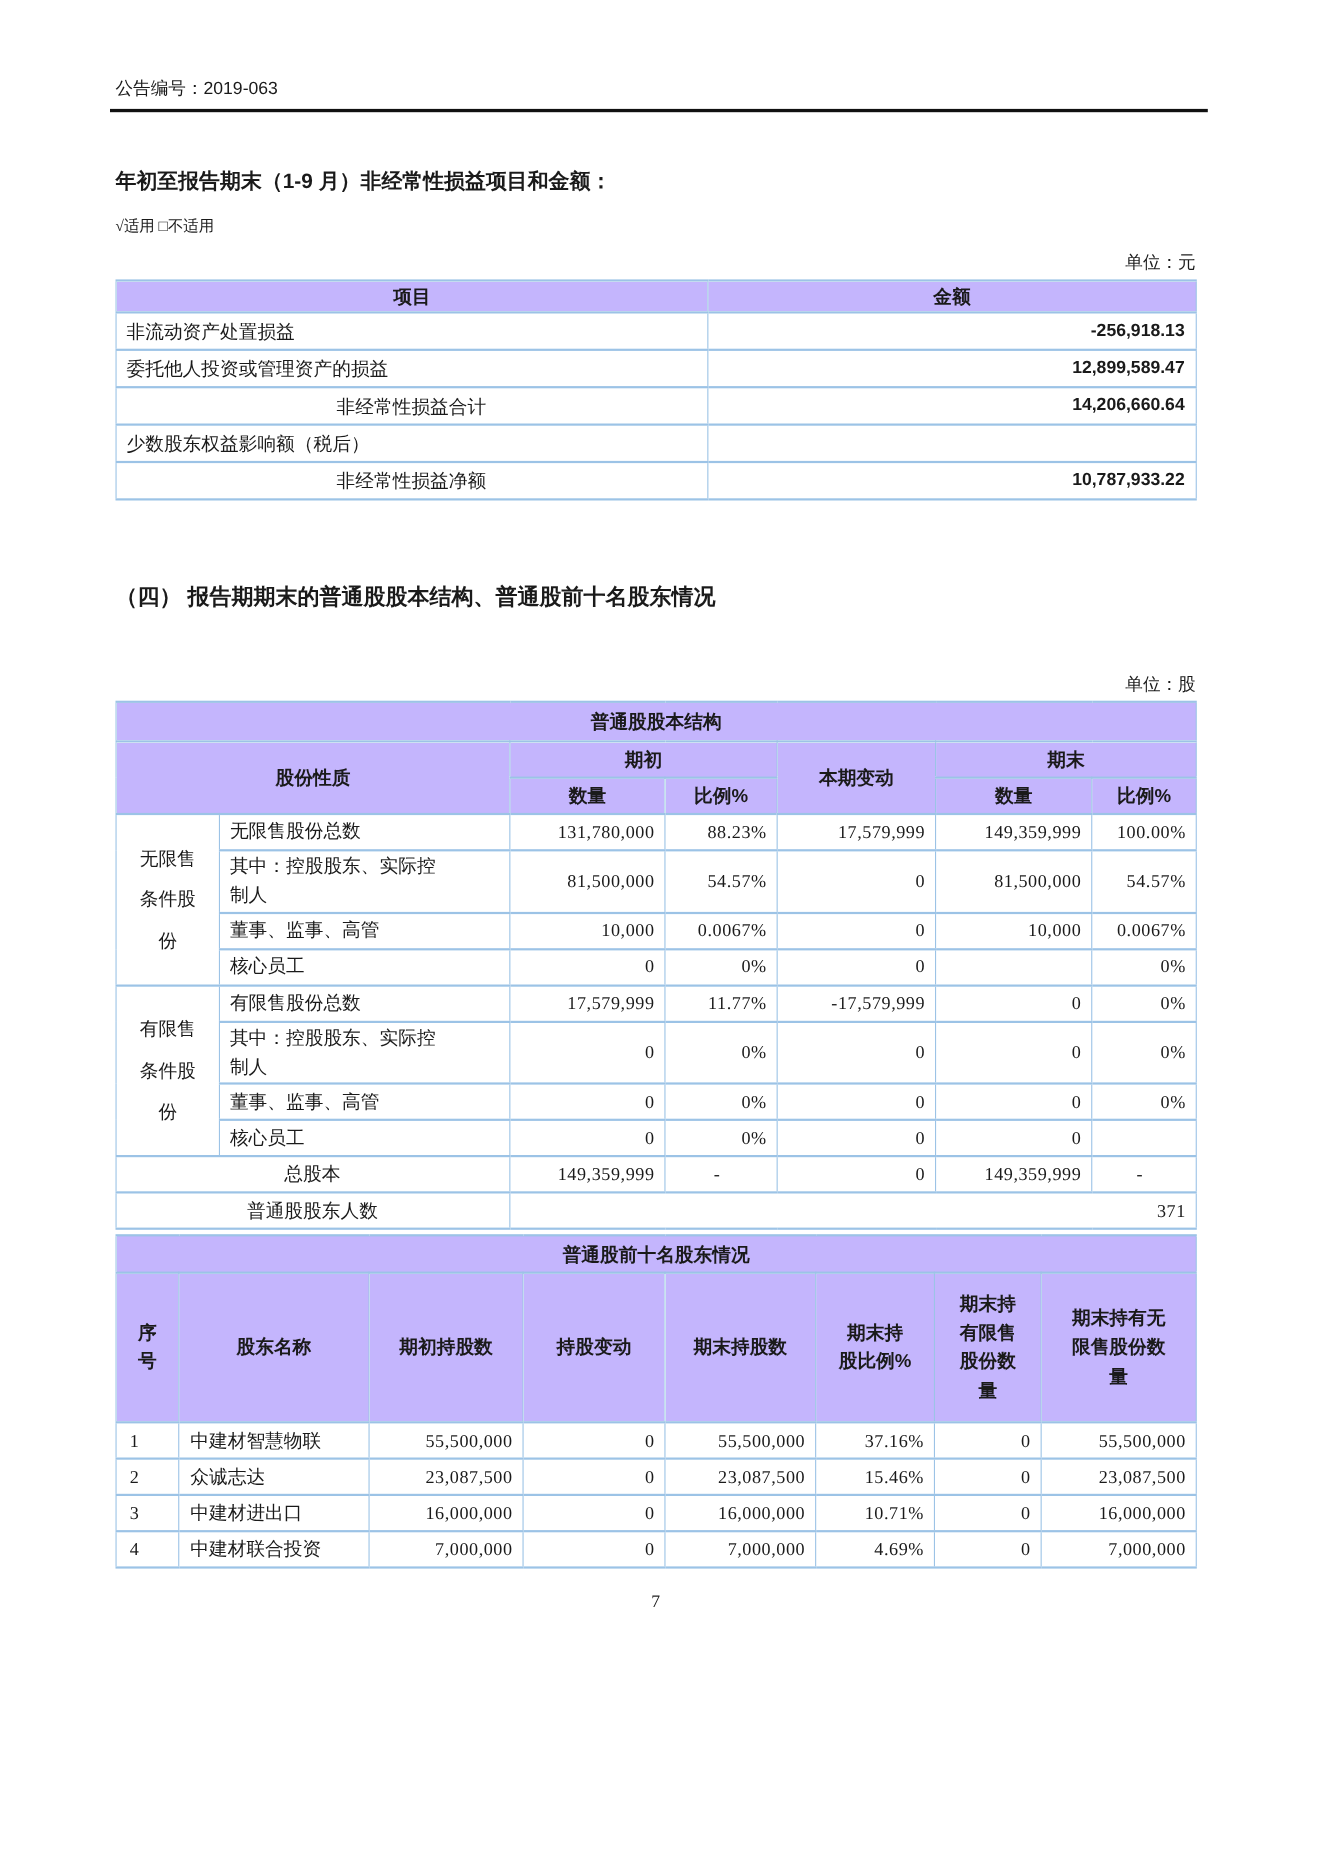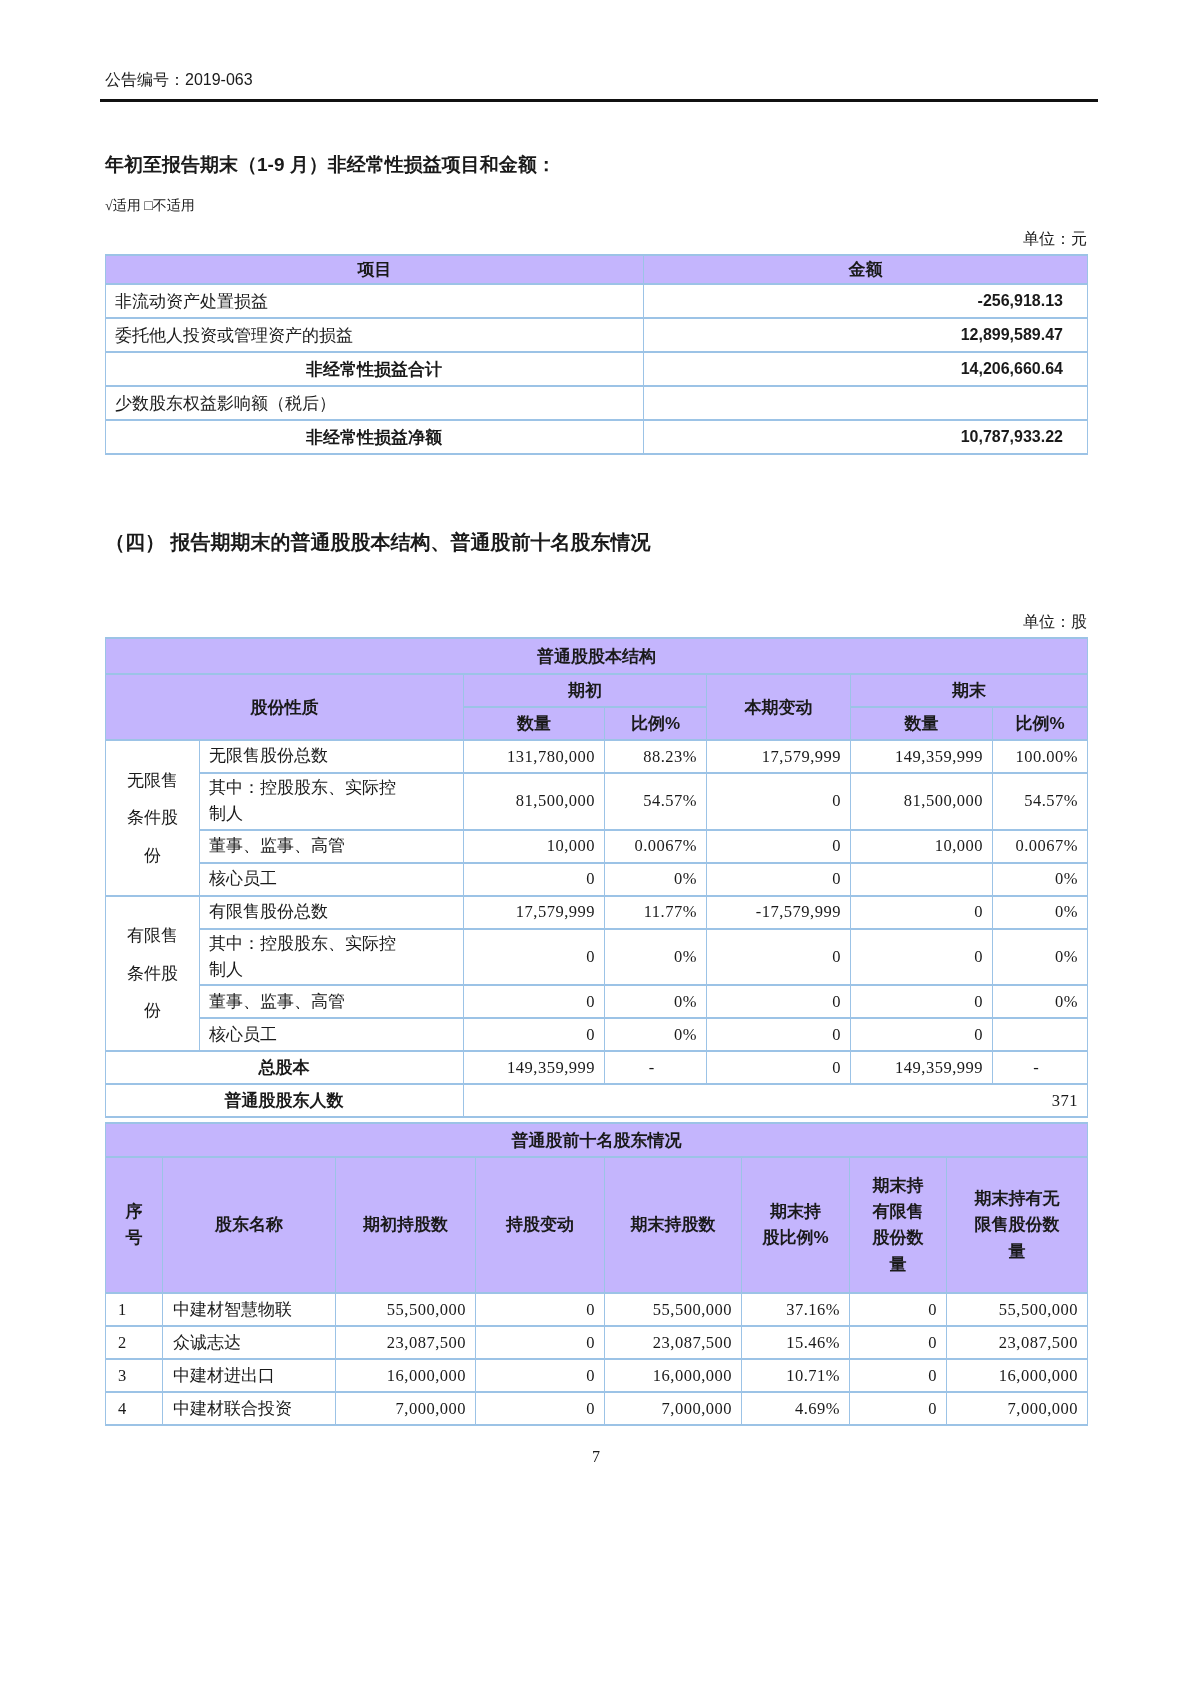--- a/index.html
+++ b/index.html
@@ -20,24 +20,24 @@
     font-weight:bold;font-size:20px;}
   .unit2{margin:56px 0 0 105px;}
 
   table{border-collapse:collapse;table-layout:fixed;margin:4px 0 0 105px;width:982px;
     border:1px solid #9cc3e6;border-top:2.5px solid #7f8c99;}
   td,th{border:1px solid #9cc3e6;border-top-width:2px;border-bottom-width:2px;
     font-size:17px;font-weight:normal;vertical-align:middle;overflow:hidden;}
   .h{background:#c4b5fd;font-family:"Liberation Sans",sans-serif;font-weight:bold;
     text-align:center;}
   .item{text-align:left;padding-left:9px;}
-  .amt{text-align:right;padding-right:24px;
+  .amt{text-align:right;padding-right:10px;
     font-family:"Liberation Sans","DejaVu Sans",sans-serif;font-weight:600;font-size:16px;}
   .c{text-align:center;padding-left:0;}
-  .bold{font-family:"Liberation Sans",sans-serif;font-weight:bold;}
+  .bold{font-family:"Liberation Sans",sans-serif;font-weight:normal;}
   .t1 thead tr{height:29px;}
   .t1 tbody tr{height:34px;}
 
   .t2 tr{height:33px;}
   .t2 .title-row td{height:32px;}
   .grp{text-align:center;word-break:break-all;line-height:2.2;padding:0 20px;}
   .lbl{text-align:left;padding-left:9px;white-space:pre-line;line-height:1.55;}
   .num{text-align:right;padding-right:9px;letter-spacing:0.5px;font-size:16.5px;}
   .dash{text-align:center;letter-spacing:0;}
 

